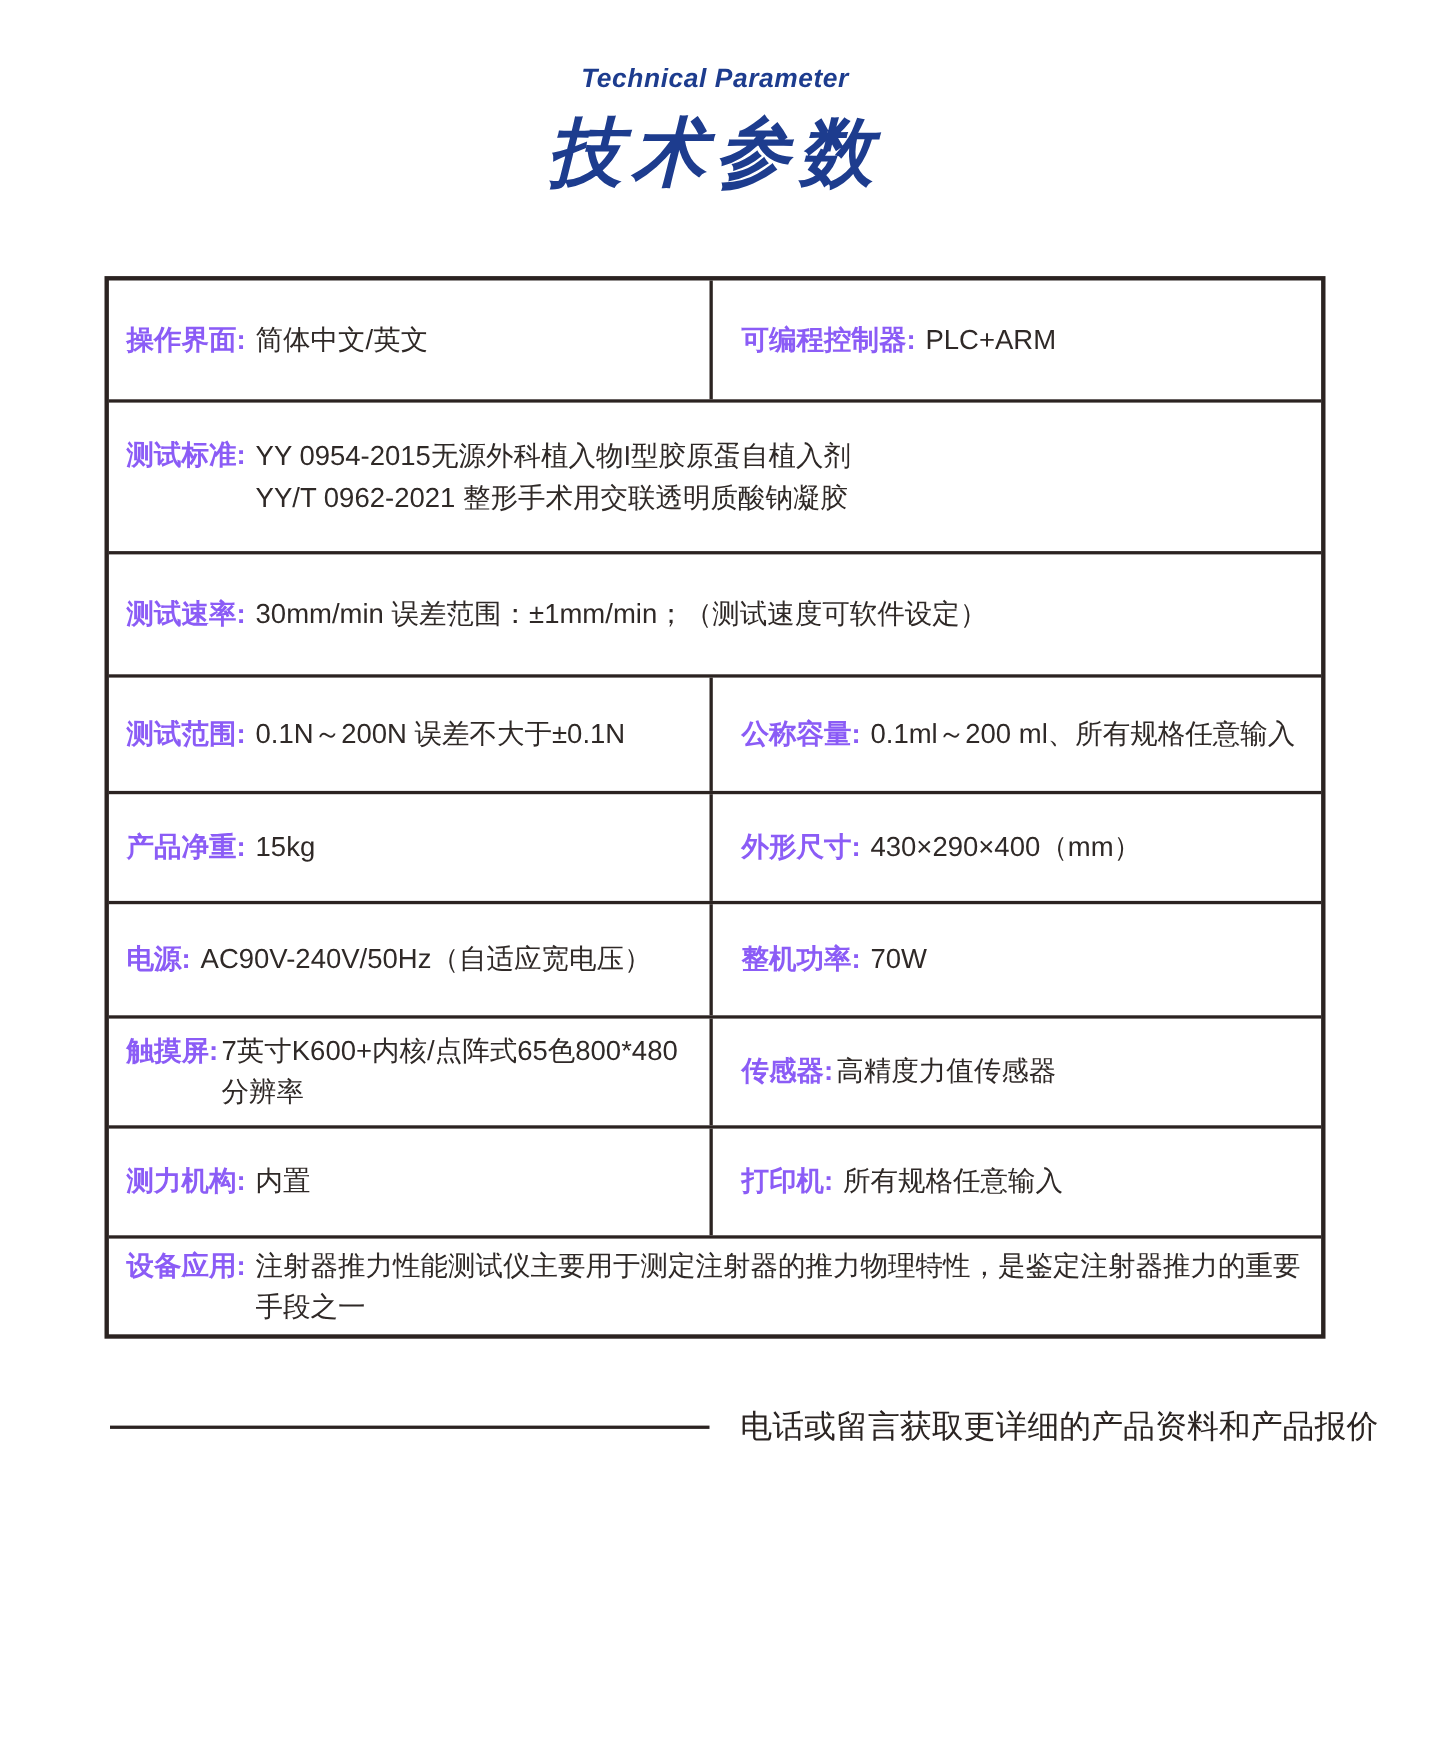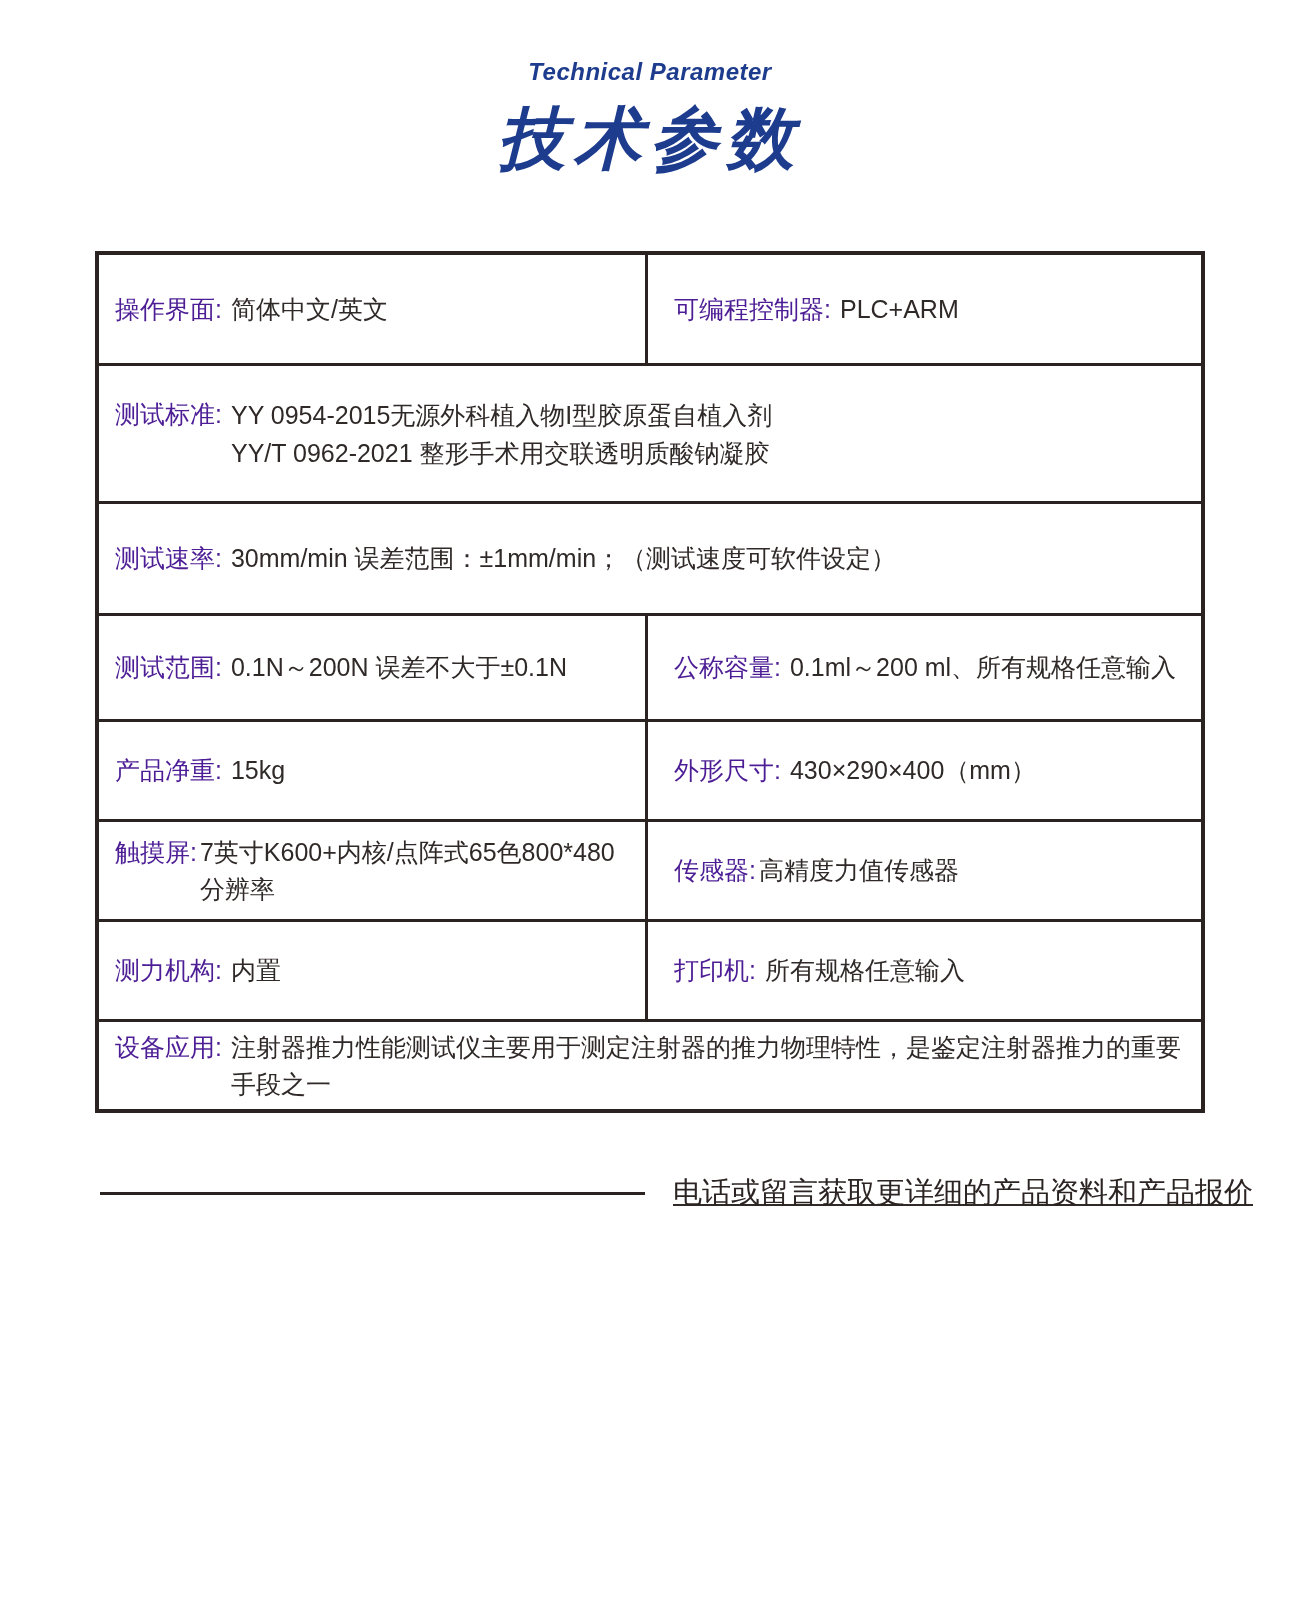--- a/index.html
+++ b/index.html
@@ -33,29 +33,29 @@
 
   .cell {
     flex:1 1 auto; display:flex; align-items:center;
     padding-left:16px; padding-right:6px; overflow:hidden;
   }
   .two-col .cell:first-child { flex:0 0 549px; border-right:3px solid #2b2321; }
   .two-col .cell:last-child { padding-left:26px; }
 
   .pair { display:flex; align-items:flex-start; line-height:37px; }
   .label {
-    color:#4c1d95; font-weight:400; font-size:25px; white-space:nowrap;
+    color:#8b5cf6; font-weight:700; font-size:25px; white-space:nowrap;
     margin-right:9px; line-height:37px;
   }
   .tight .label { margin-right:3px; }
   .value { font-size:25px; font-weight:500; color:#2f2927; line-height:37px; }
   .value.multiline div { line-height:38px; }
 
   
-  .footer { display:flex; align-items:center; margin:60px 0 0 100px;text-decoration:underline; }
+  .footer { display:flex; align-items:center; margin:60px 0 0 100px; }
   .footer-line { width:545px; height:3px; background:#2b2321; margin-right:28px; flex:none; }
   .footer-note { font-size:29px; font-weight:500; color:#2b2422; white-space:nowrap; }
 </style>
 </head>
 <body>
 
 <div class="page">
 
   <div class="header">
     <div class="subtitle">Technical Parameter</div>
@@ -123,20 +123,34 @@
         </div>
       </div>
       <div class="cell">
         <div class="pair">
           <span class="label">外形尺寸:</span>
           <span class="value">430×290×400（mm）</span>
         </div>
       </div>
     </div>
 
+    <div class="row two-col r5">
+      <div class="cell">
+        <div class="pair">
+          <span class="label">电源:</span>
+          <span class="value">AC90V-240V/50Hz（自适应宽电压）</span>
+        </div>
+      </div>
+      <div class="cell">
+        <div class="pair">
+          <span class="label">整机功率:</span>
+          <span class="value">70W</span>
+        </div>
+      </div>
+    </div>
 
     <div class="row two-col r6">
       <div class="cell tight">
         <div class="pair">
           <span class="label">触摸屏:</span>
           <span class="value">7英寸K600+内核/点阵式65色800*480分辨率</span>
         </div>
       </div>
       <div class="cell tight">
         <div class="pair">

